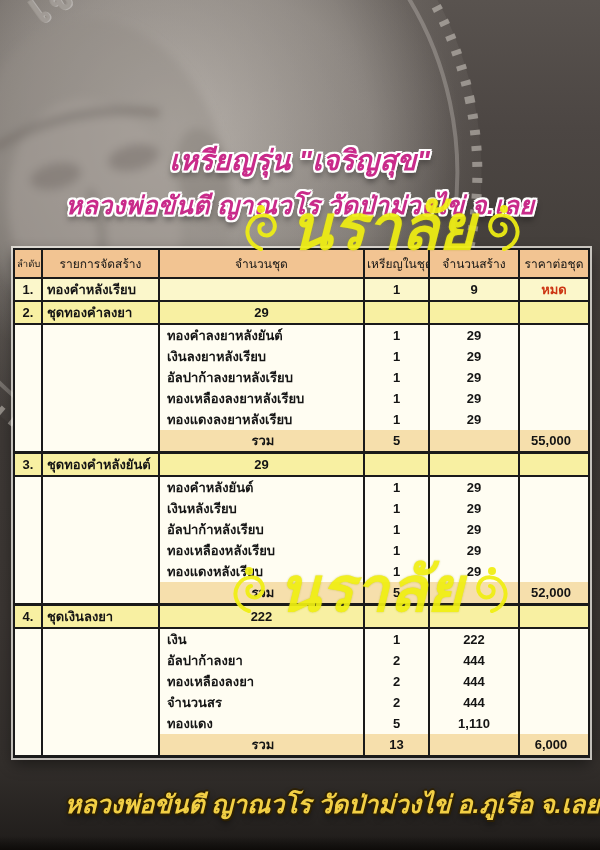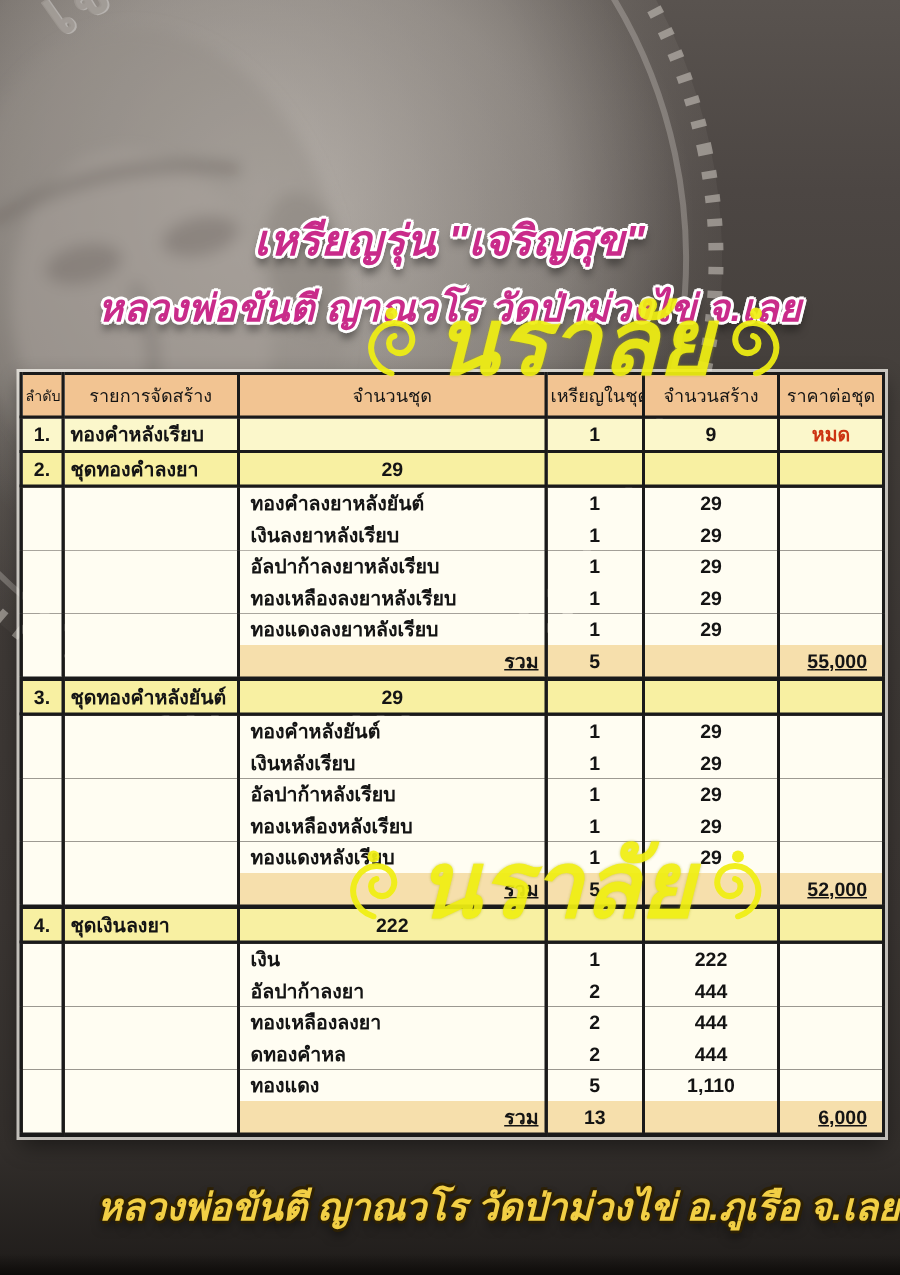--- a/index.html
+++ b/index.html
@@ -52,22 +52,22 @@
   .price-table th:first-child{font-size:9.5px;}
   .price-table td{font-size:13px;font-weight:bold;height:20px;padding:0 4px;text-align:center;}
   .price-table td:nth-child(2){text-align:left;}
   tr.plain td{background:var(--row_plain_bg,#fbf7cb);border-bottom:2px solid var(--table_border,#1a1a1a);}
   tr.plain td:last-child{color:var(--sold_out_red,#cc3412);}
   tr.section td{background:var(--row_section_bg,#f8f0a2);border-bottom:2px solid var(--table_border,#1a1a1a);}
   tr.sub td{background:var(--row_sub_bg,#fffdf2);border-top:none;border-bottom:none;}
   tr.sub td:nth-child(3){text-align:left;padding-left:7px;margin-top:37px;}
   tr.total td{background:var(--row_total_bg,#f6dfac);border-top:none;border-bottom:3px solid var(--table_border,#1a1a1a);}
   tr.total td:nth-child(1),tr.total td:nth-child(2){background:var(--row_sub_bg,#fffdf2);}
-  tr.total td:nth-child(3){text-align:right;padding-left:7px;text-decoration:underline;}
-  tr.total td:last-child{text-align:right;padding-right:10px;text-decoration:underline;}
+  tr.total td:nth-child(3){text-align:center;padding-left:7px;}
+  tr.total td:last-child{padding-right:10px;}
   
   .footer{position:absolute;bottom:26px;left:0;width:100%;text-align:right;z-index:6;
     font-size:25px;font-weight:bold;font-style:italic;color:var(--footer_gold,#f2cf45);
     text-shadow:-2px 0 0 rgba(45,33,4,.95),2px 0 0 rgba(45,33,4,.95),0 -2px 0 rgba(45,33,4,.95),
       0 2px 0 rgba(45,33,4,.95),-1.5px -1.5px 0 rgba(45,33,4,.95),1.5px 1.5px 0 rgba(45,33,4,.95),
       0 4px 7px rgba(0,0,0,.6);}
   .bottom-strip{position:absolute;bottom:0;left:0;width:100%;height:14px;z-index:4;
     background:linear-gradient(180deg,rgba(15,12,10,0),rgba(10,8,6,.85));}
 </style>
 </head>
@@ -307,21 +307,21 @@
           <td></td>
           <td></td>
           <td>ทองเหลืองลงยา</td>
           <td>2</td>
           <td>444</td>
           <td></td>
         </tr>
         <tr class="sub">
           <td></td>
           <td></td>
-          <td>ดทองคำหล</td>
+          <td>จำนวนสร</td>
           <td>2</td>
           <td>444</td>
           <td></td>
         </tr>
         <tr class="sub">
           <td></td>
           <td></td>
           <td>ทองแดง</td>
           <td>5</td>
           <td>1,110</td>

